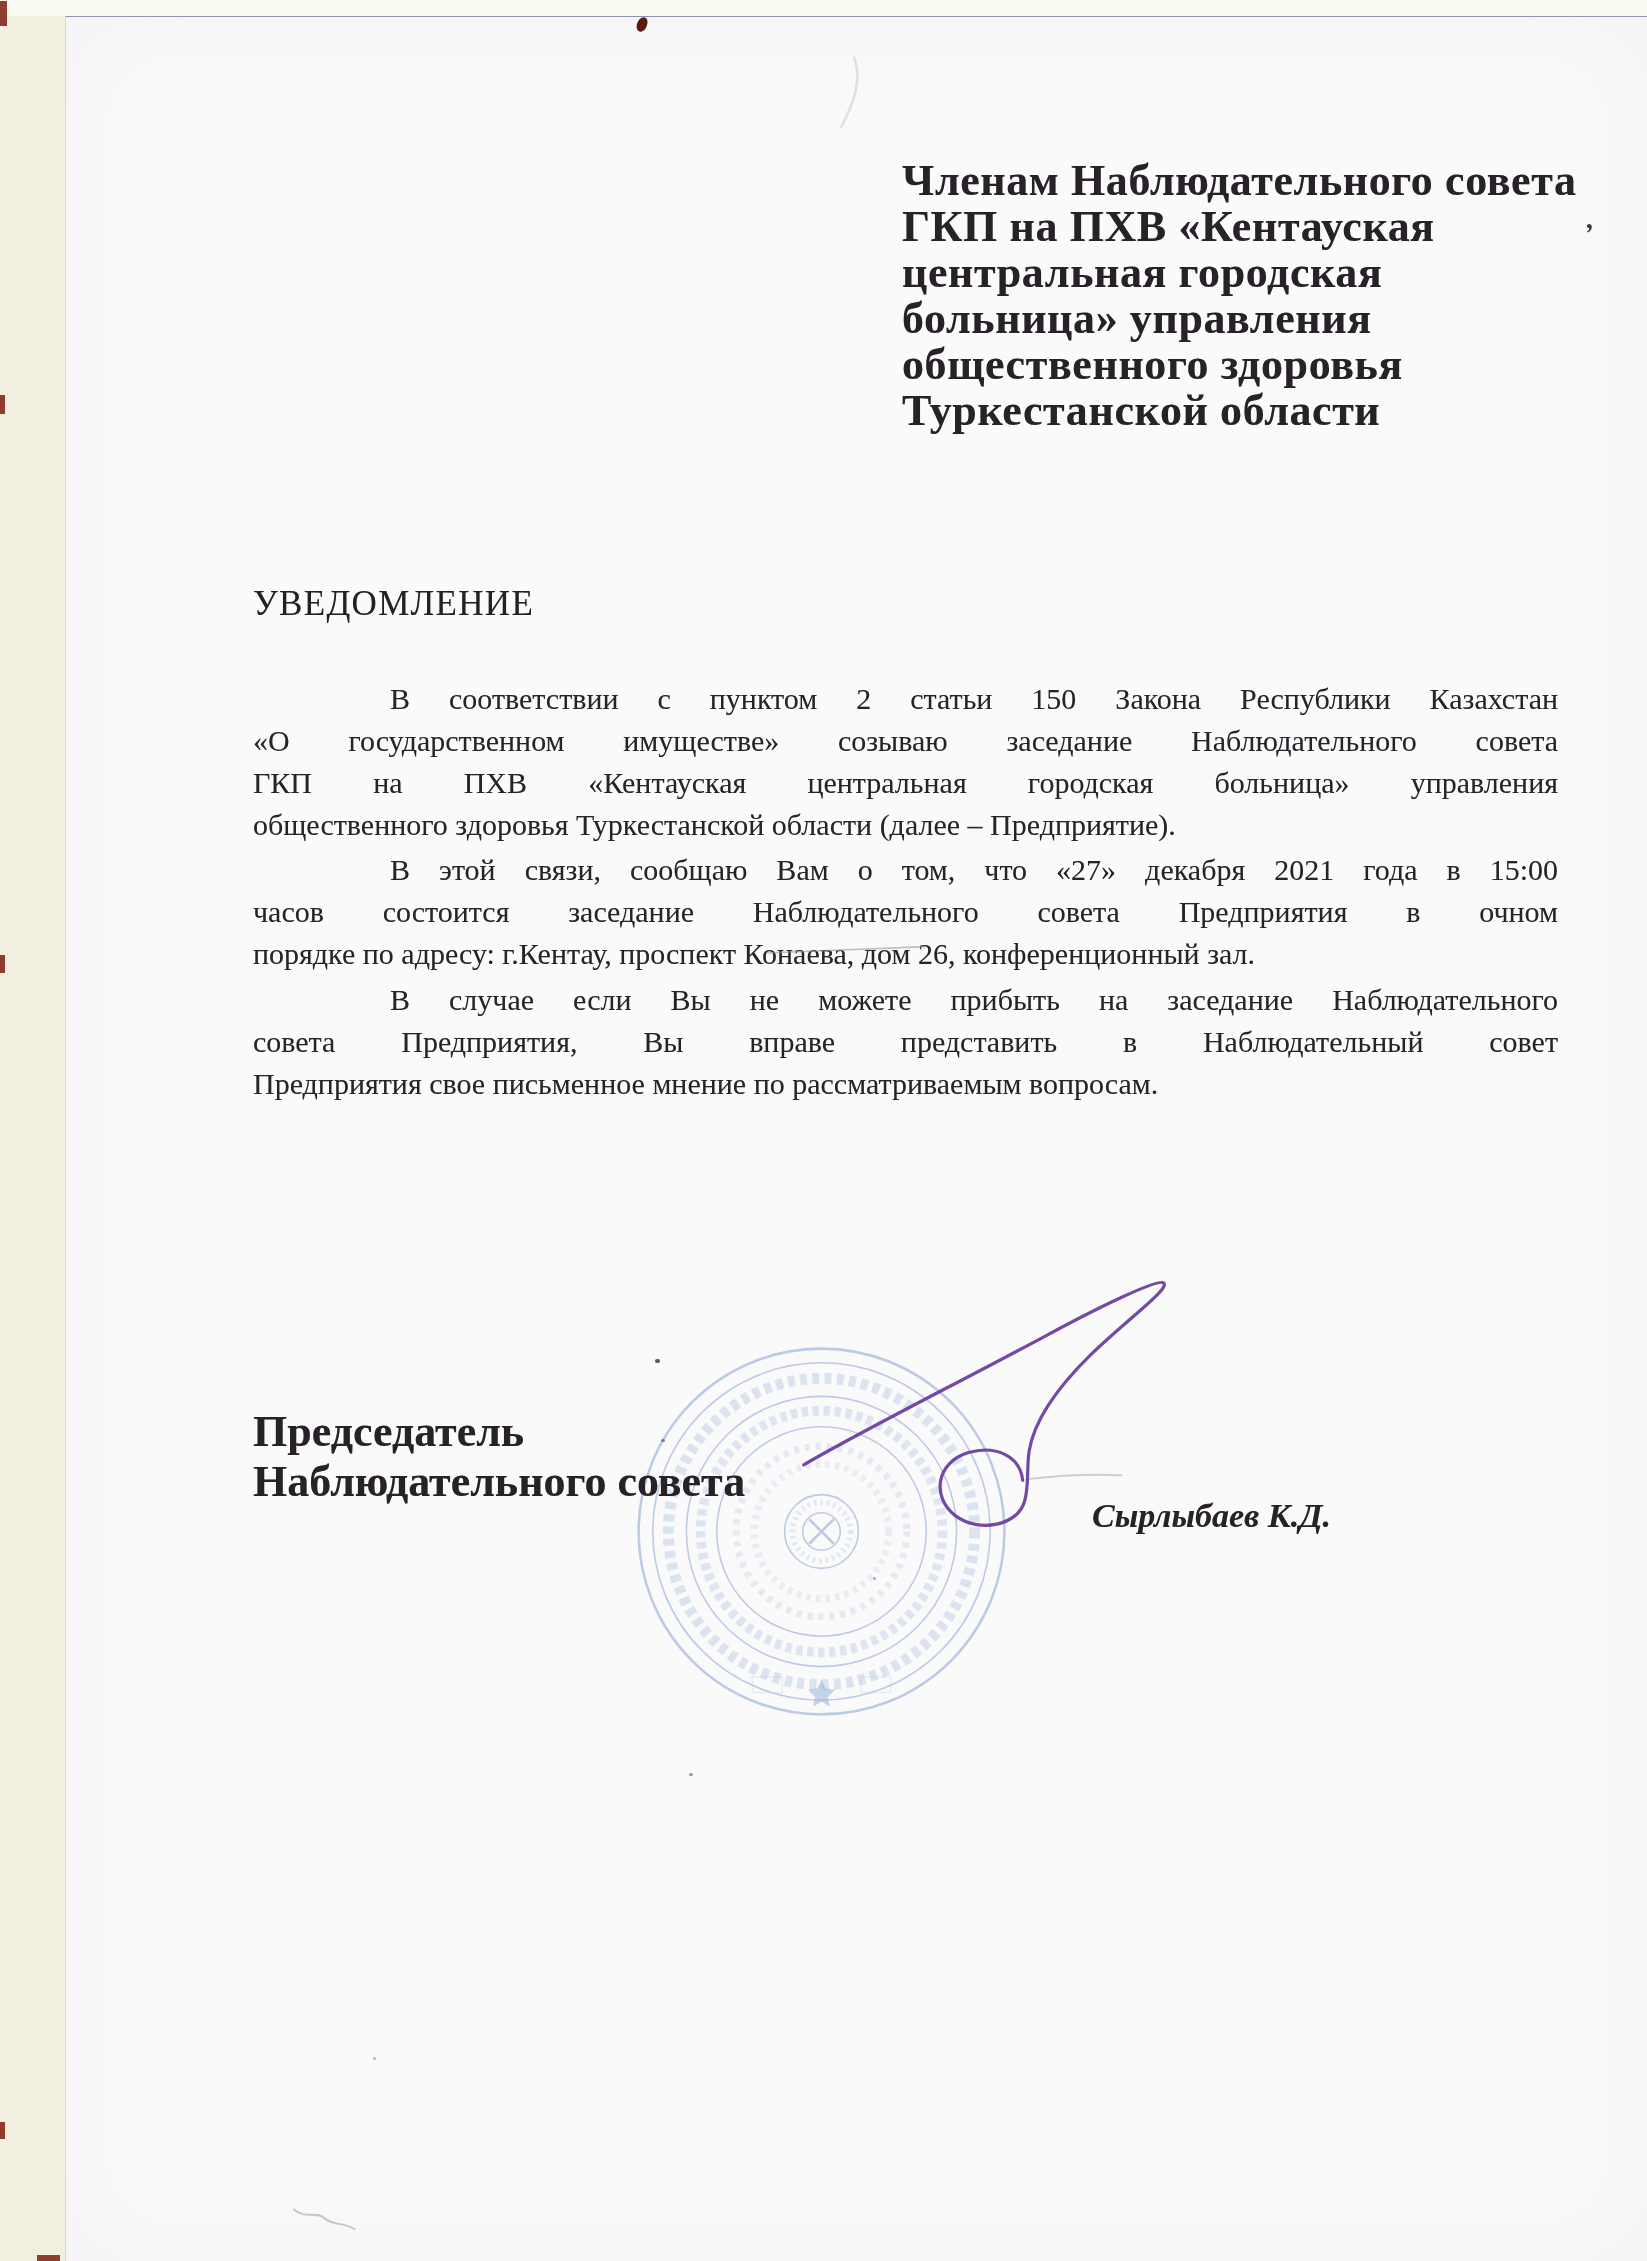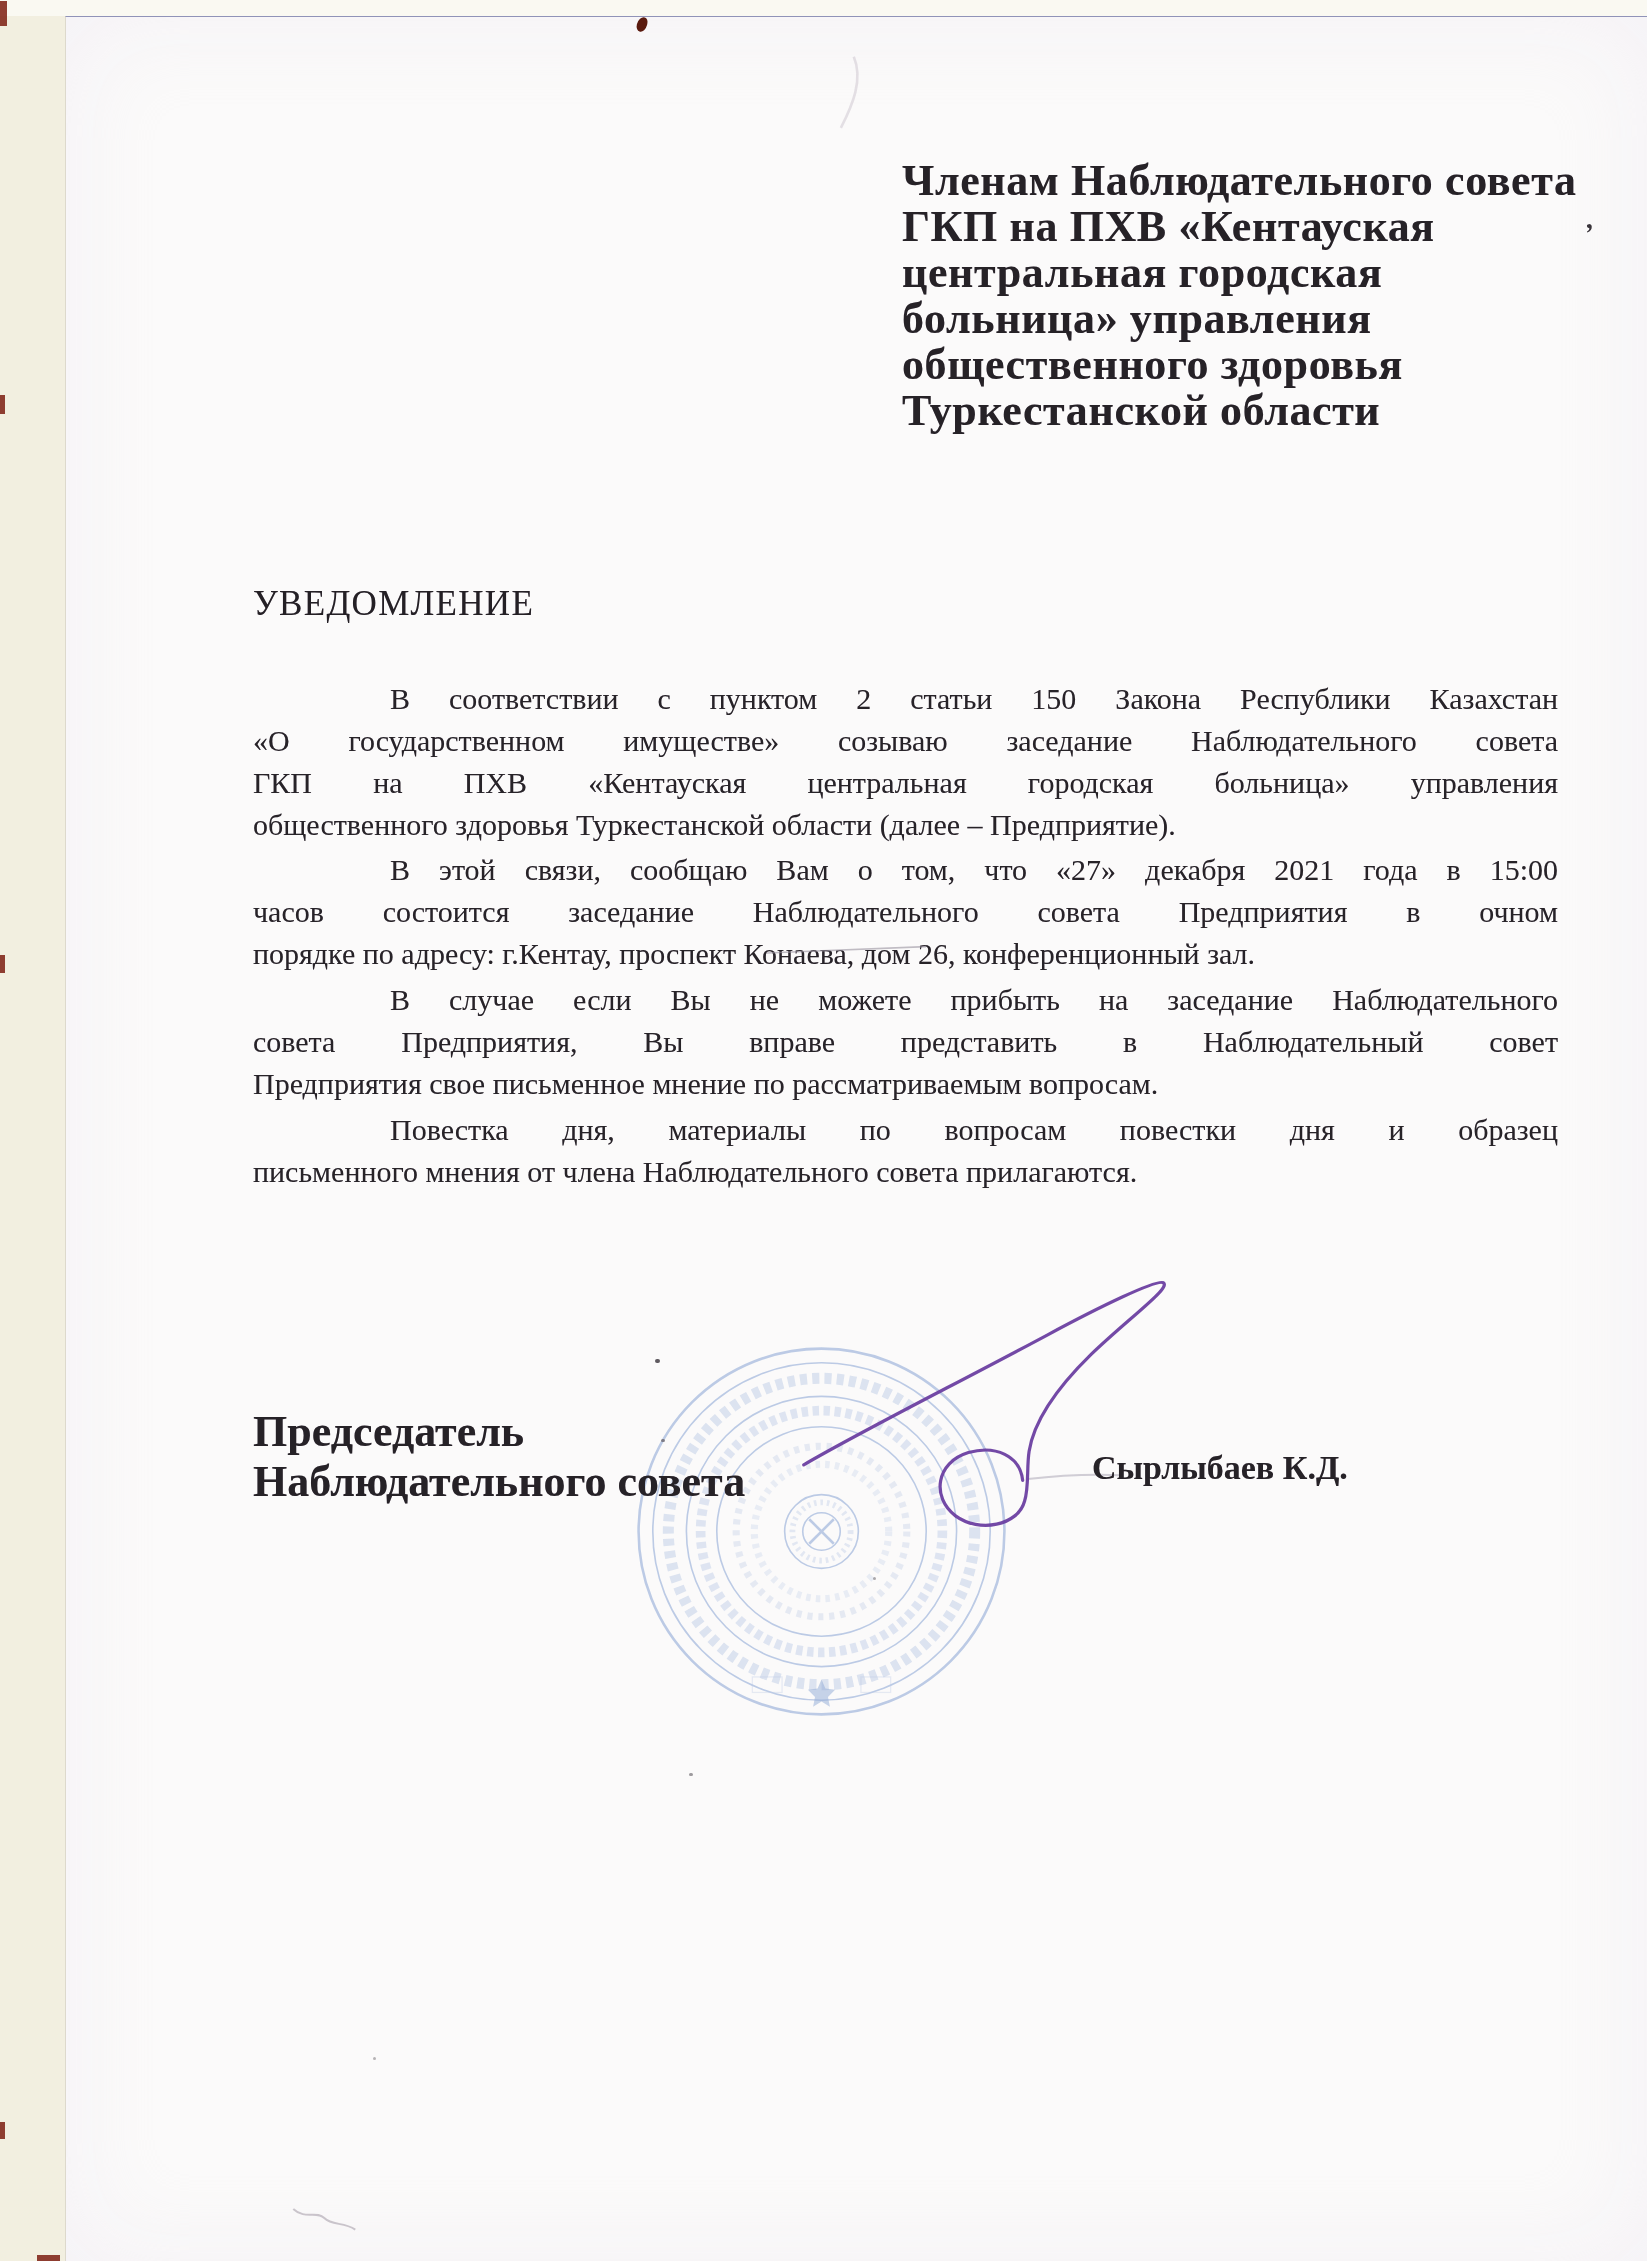--- a/index.html
+++ b/index.html
@@ -40,23 +40,24 @@
   .para{margin:0 0 3.9px 0;}
   .bline{text-align:justify;text-align-last:justify;}
   .bline.last{text-align-last:left;}
   .bline.indent{text-indent:137px;}
   .sig-position{
     position:absolute;left:187px;top:1390px;
     font-weight:bold;font-size:44px;line-height:50px;color:#262227;
     text-shadow:0 0 0.6px rgba(70,40,80,.3);
   }
   .sig-name{
-    position:absolute;left:1026px;top:1432px;
+    position:absolute;left:1026px;top:1480px;
     font-weight:bold;font-size:34px;color:#262227;
     text-shadow:0 0 0.6px rgba(70,40,80,.3);
+    font-style:italic;
   }
   .stamp-svg{position:absolute;left:570px;top:1329px;}
   .sign-svg{position:absolute;left:710px;top:1250px;}
   .marks-svg{position:absolute;left:0;top:0;}
   .speck{position:absolute;background:#5f5a60;border-radius:50%;}
   .blob{
     position:absolute;left:571px;top:0px;width:10.3px;height:15px;
     background:#5a1a0e;border-radius:60% 40% 55% 45%;
     transform:rotate(14deg);
   }
@@ -94,24 +95,20 @@
     </div>
     <div class="para">
       <div class="bline indent">В этой связи, сообщаю Вам о том, что «27» декабря 2021 года в 15:00</div>
       <div class="bline">часов состоится заседание Наблюдательного совета Предприятия в очном</div>
       <div class="bline last">порядке по адресу: г.Кентау, проспект Конаева, дом 26, конференционный зал.</div>
     </div>
     <div class="para">
       <div class="bline indent">В случае если Вы не можете прибыть на заседание Наблюдательного</div>
       <div class="bline">совета Предприятия, Вы вправе представить в Наблюдательный совет</div>
       <div class="bline last">Предприятия свое письменное мнение по рассматриваемым вопросам.</div>
-    </div>
-    <div class="para">
-      <div class="bline indent">Повестка дня, материалы по вопросам повестки дня и образец</div>
-      <div class="bline last">письменного мнения от члена Наблюдательного совета прилагаются.</div>
     </div>
   </div>
 
   <svg class="stamp-svg" width="371" height="371" viewBox="0 0 574 574">
     <g stroke="#8fa9d6" fill="none" opacity="0.58">
       <circle cx="287" cy="287" r="283" stroke-width="4"></circle>
       <circle cx="287" cy="287" r="261" stroke-width="2.5"></circle>
       <circle cx="287" cy="287" r="237" stroke-width="17" stroke-dasharray="11 8" opacity="0.5"></circle>
       <circle cx="287" cy="287" r="209" stroke-width="2.5"></circle>
       <circle cx="287" cy="287" r="187" stroke-width="15" stroke-dasharray="10 7" opacity="0.45"></circle>

